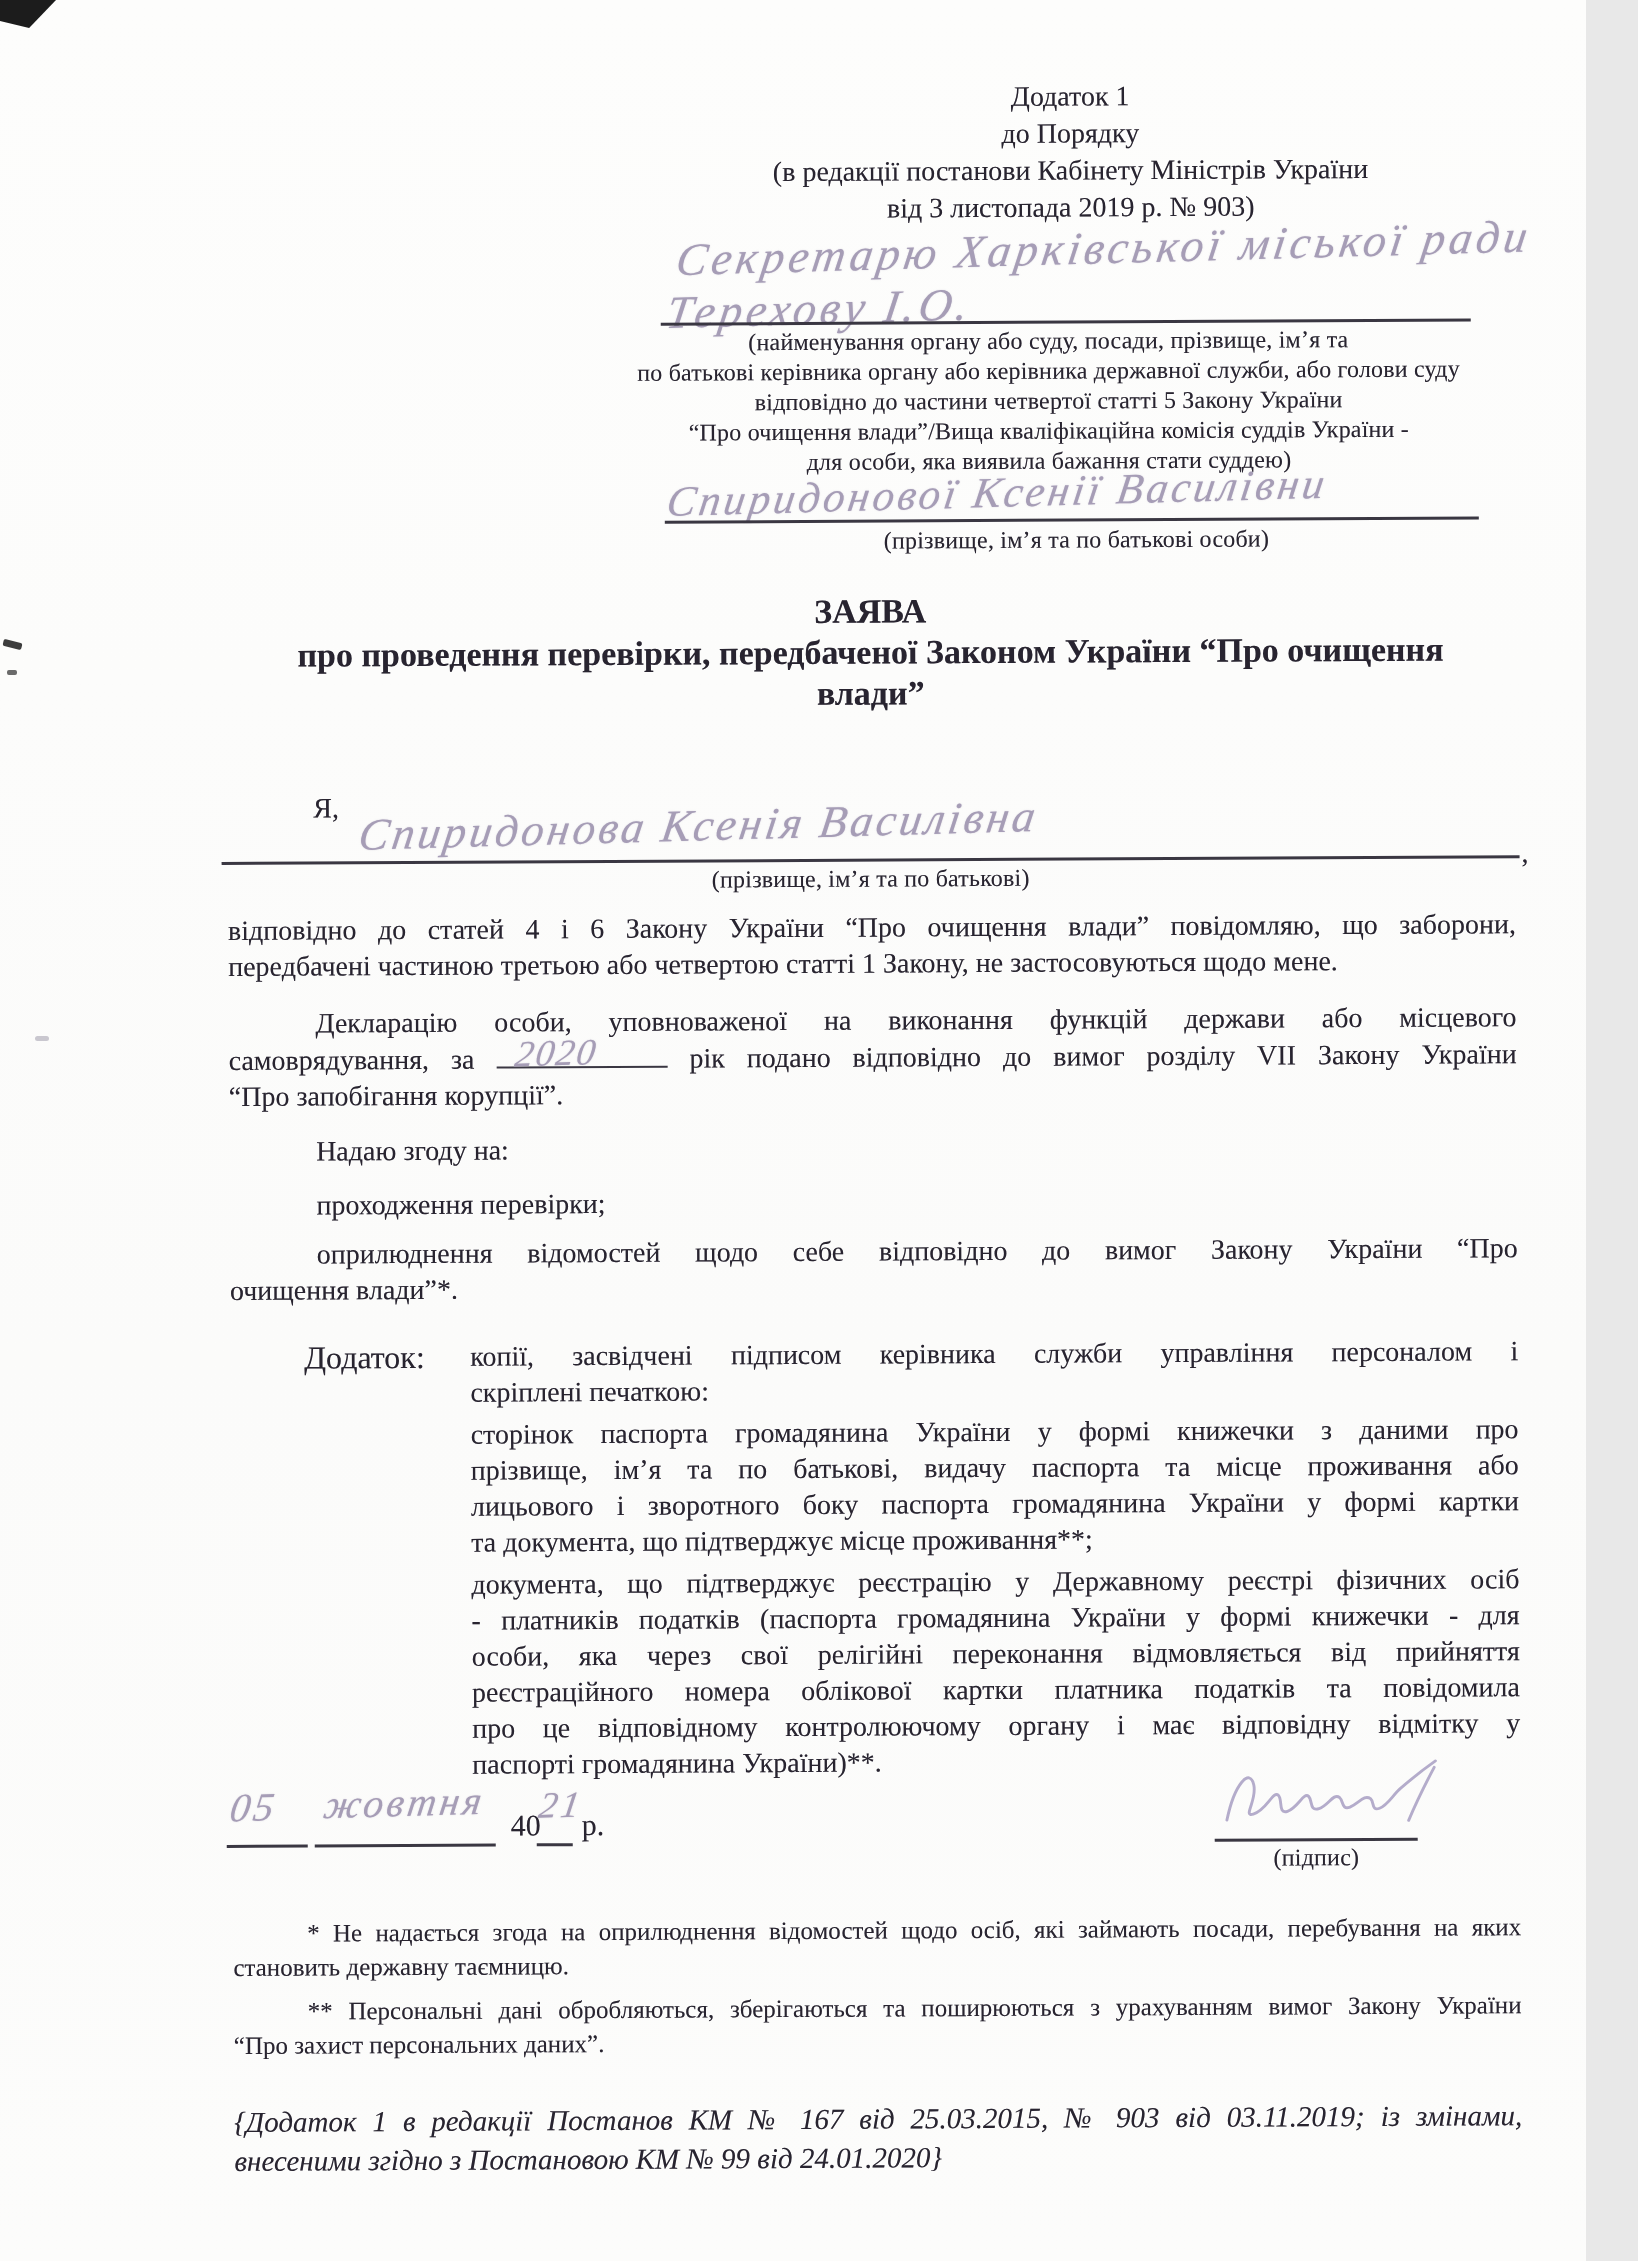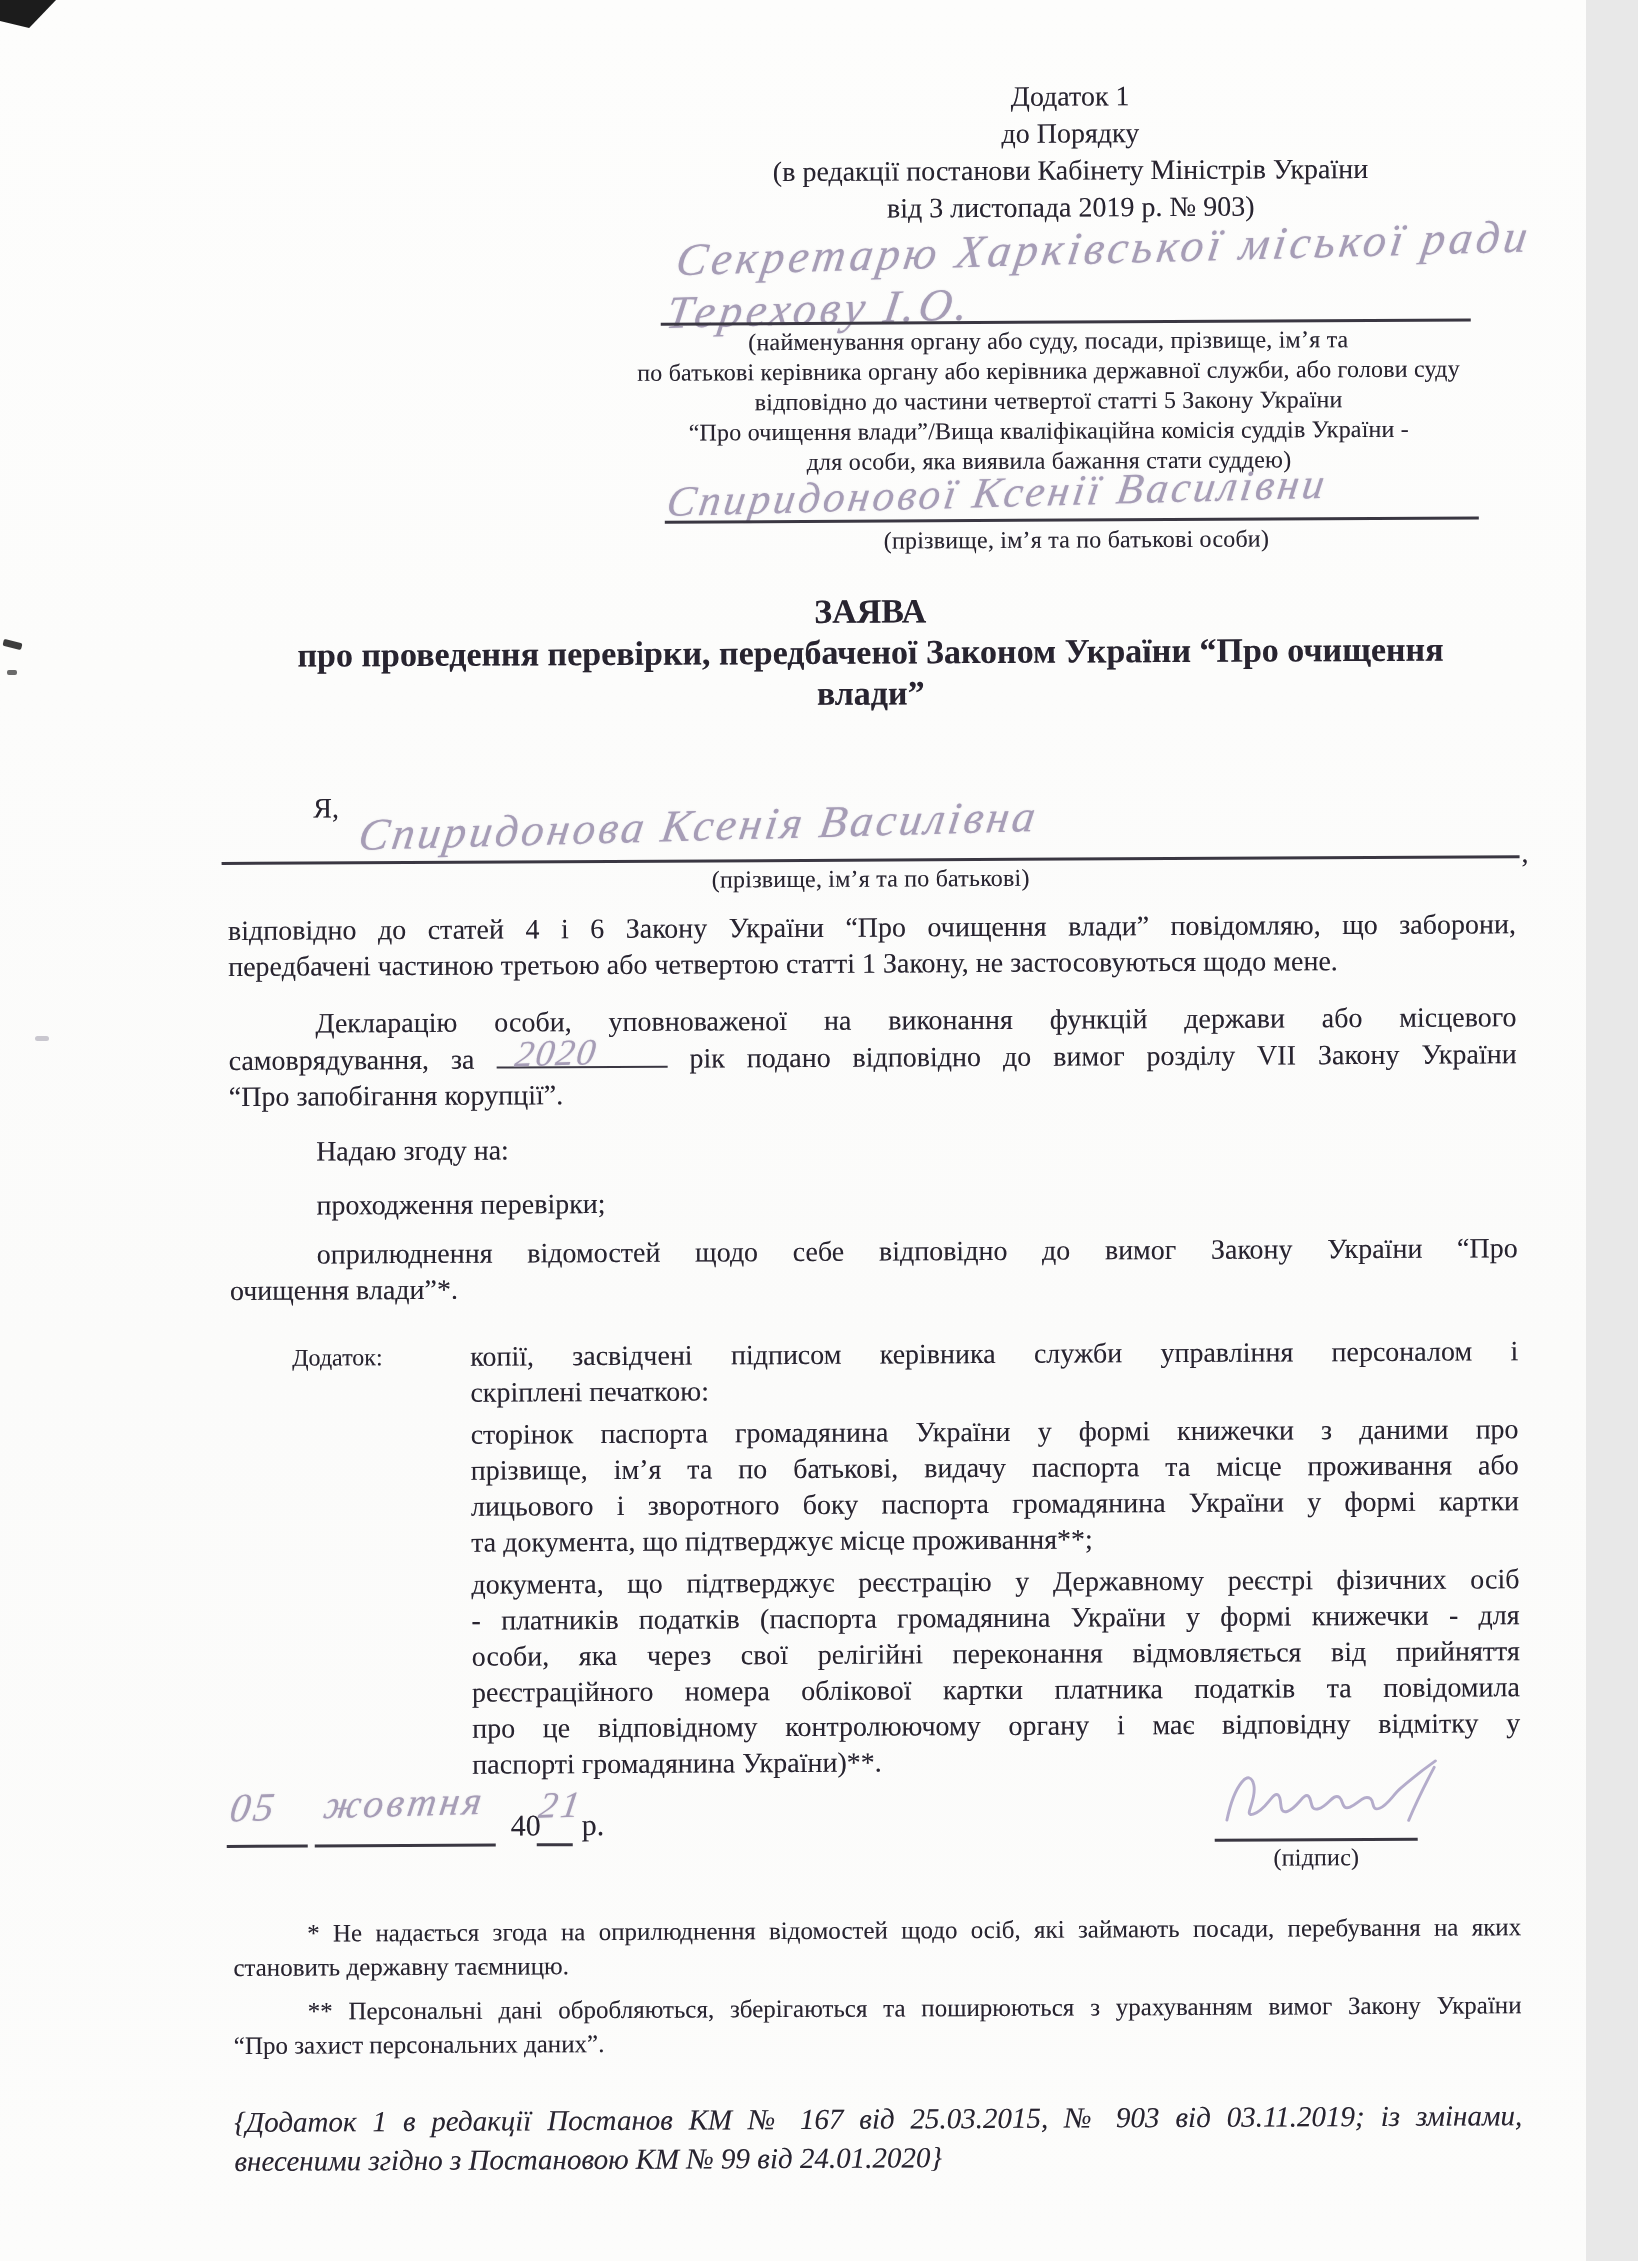--- a/index.html
+++ b/index.html
@@ -47,21 +47,21 @@
   .name2-comma{position:absolute;top:841px;left:1523px;font-size:28px;}
   .name2-cap{position:absolute;top:864px;left:223px;width:1298px;}
   .p1{position:absolute;top:910px;left:229px;width:1288px;}
   .p2{position:absolute;top:1003px;left:229px;width:1288px;}
   .blank{display:inline-block;position:relative;width:171px;height:26px;
     border-bottom:2.6px solid #3a3742;vertical-align:baseline;}
   .blank-hw{left:19.4px;bottom:-5.2px;font-size:37px;letter-spacing:1.9px;}
   .consent1{position:absolute;top:1131px;left:229px;width:1288px;}
   .consent2{position:absolute;top:1185px;left:229px;width:1288px;}
   .consent3{position:absolute;top:1234px;left:229px;width:1288px;}
-  .attach-label{position:absolute;top:1337px;left:291px;font-size:24px;line-height:36px;}
+  .attach-label{position:absolute;top:1337px;left:303px;font-size:32px;line-height:36px;}
   .attach-col{position:absolute;top:1337px;left:469px;width:1048px;}
   .attach-item{margin-top:5.8px;}
   .item2 .bline{line-height:36px;}
   
   .date-day{top:1781px;left:227px;font-size:40px;}
   .date-rule1{top:1842px;left:223px;width:81px;}
   .date-month{top:1777px;left:321px;font-size:40px;}
   .date-rule2{top:1842px;left:311px;width:181px;}
   .date-year-prefix{position:absolute;top:1807px;left:507px;font-size:30px;}
   .date-rule3{top:1842px;left:533px;width:36px;}

